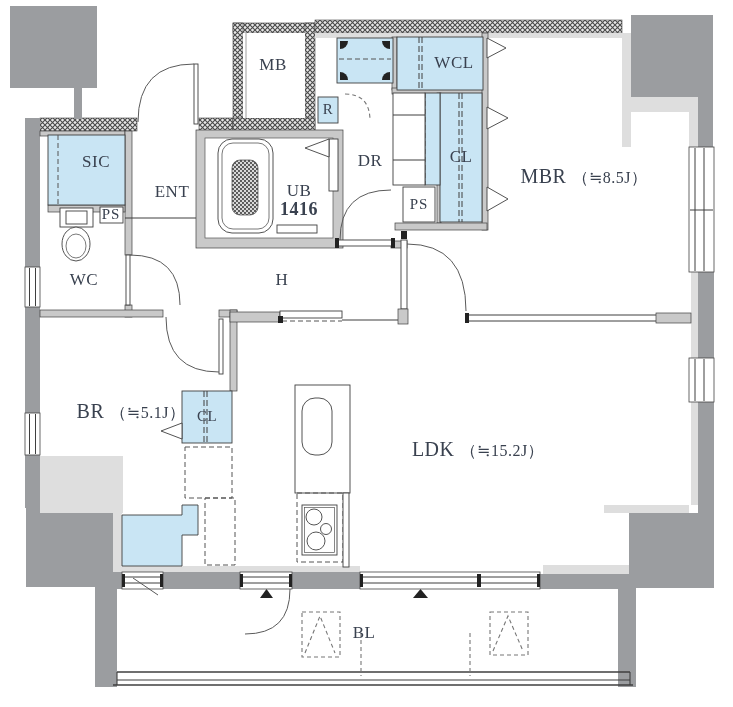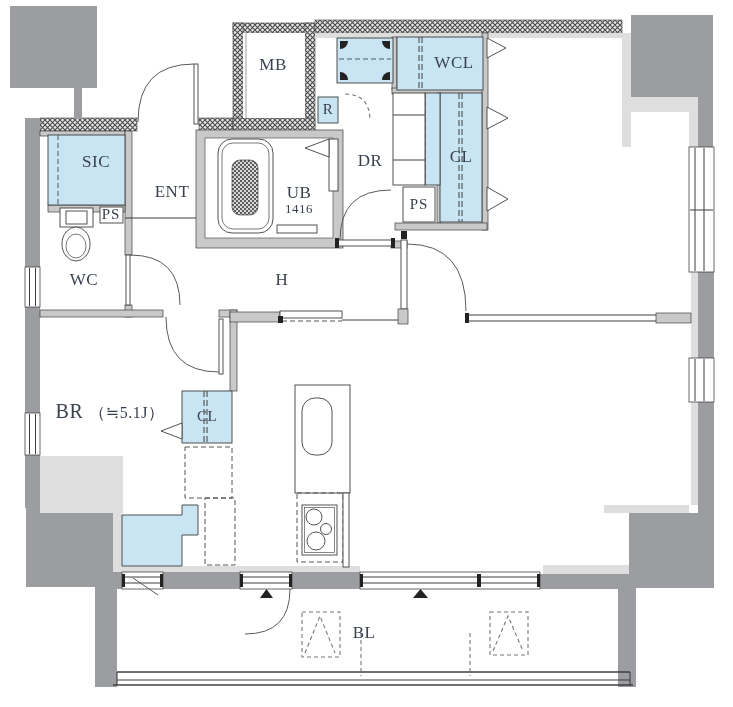--- a/index.html
+++ b/index.html
@@ -17,21 +17,21 @@
   .dshf{stroke:#777;fill:none;stroke-width:1.1;stroke-dasharray:4 3;}
   .blk{fill:#222;}
   .tri{fill:#fff;stroke:var(--line);stroke-width:0.9;}
   .lbl{position:absolute;transform:translate(-50%,-50%);color:var(--text);
        white-space:nowrap;letter-spacing:0.5px;line-height:1.05;text-align:center;}
   .big{font-size:20px;}
   .big .area{font-size:16px;margin-left:6px;}
   .mid{font-size:17px;}
   .sm{font-size:15px;}
   .tiny{font-size:15px;letter-spacing:1px;}
-  .ub2{font-size:13px;display:block;}
+  .ub2{font-size:18px;display:block;font-weight:bold;}
 </style>
 </head>
 <body>
 
 <div id="stage">
 <svg width="733" height="707" viewBox="0 0 733 707">
   <defs>
     <pattern id="hatch" width="5" height="5" patternUnits="userSpaceOnUse">
       <rect width="5" height="5" fill="#e8e8e8"></rect>
       <path d="M0,0 L5,5 M5,0 L0,5" stroke="#4a4a4a" stroke-width="1.1"></path>
@@ -297,21 +297,23 @@
       <rect x="490" y="612" width="38" height="43" class="dshf" fill="none"></rect>
       <path d="M493,651 L508,616 L523,651" class="dshf"></path>
     </g>
     <line x1="361" y1="633" x2="361" y2="676" class="dshf"></line>
     <line x1="470" y1="633" x2="470" y2="676" class="dshf"></line>
     <polygon class="blk" points="260,598 273,598 266.5,589"></polygon>
     <polygon class="blk" points="413,598 428,598 420.5,589"></polygon>
   </g>
 </svg>
 
-<div class="lbl big" style="left:110px;top:411px"><span>BR</span><span class="area">（≒5.1J）</span></div>
+<div class="lbl big" style="left:584px;top:176px"><span>MBR</span><span class="area">（≒8.5J）</span></div>
+<div class="lbl big" style="left:478px;top:449px"><span>LDK</span><span class="area">（≒15.2J）</span></div>
+<div class="lbl big" style="left:131px;top:411px"><span>BR</span><span class="area">（≒5.1J）</span></div>
 <div class="lbl mid" style="left:454px;top:63px"><span>WCL</span></div>
 <div class="lbl mid" style="left:461px;top:157px"><span>CL</span></div>
 <div class="lbl sm" style="left:207px;top:417px"><span>CL</span></div>
 <div class="lbl mid" style="left:96px;top:162px"><span>SIC</span></div>
 <div class="lbl mid" style="left:172px;top:192px"><span>ENT</span></div>
 <div class="lbl mid" style="left:84px;top:280px"><span>WC</span></div>
 <div class="lbl mid" style="left:299px;top:200px"><span>UB</span><span class="ub2">1416</span></div>
 <div class="lbl mid" style="left:370px;top:161px"><span>DR</span></div>
 <div class="lbl mid" style="left:273px;top:65px"><span>MB</span></div>
 <div class="lbl mid" style="left:282px;top:280px"><span>H</span></div>

